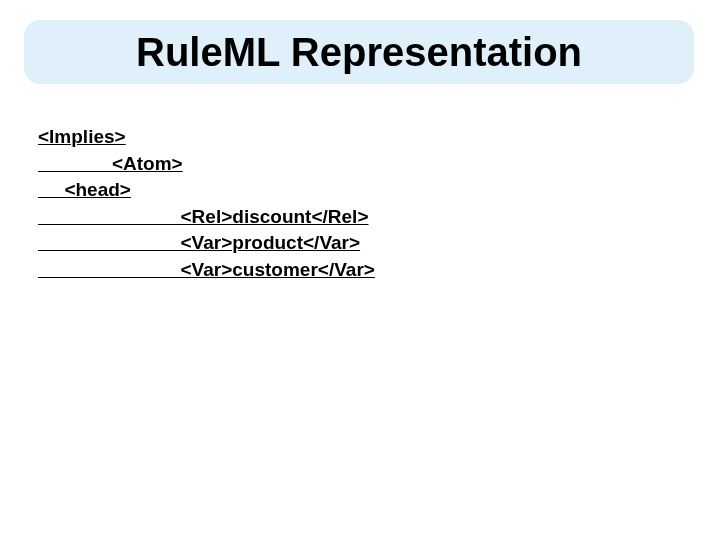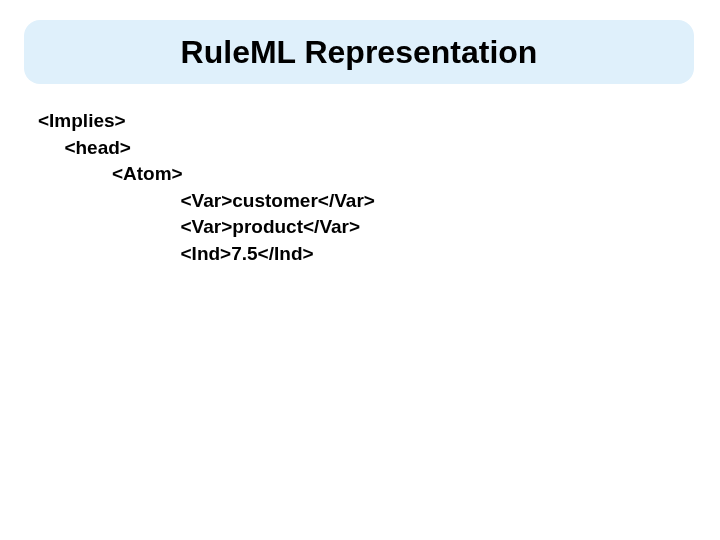--- a/index.html
+++ b/index.html
@@ -24,51 +24,52 @@
     left: 24px;
     top: 20px;
     width: 670px;
     height: 64px;
     border-radius: 16px;
     display: flex;
     align-items: center;
     justify-content: center;
   }
   .title-text {
-    font-size: 32px;
+    font-size: 40px;
     font-weight: bold;
     color: #000000;
     letter-spacing: 0px;
     white-space: nowrap;
   }
   .code-block {
     position: absolute;
     left: 38px;
-    top: 108px;
+    top: 124px;
     width: 650px;
+    text-decoration: underline;
   }
   .code-line {
     font-size: 19px;
     font-weight: bold;
     line-height: 26.5px;
     color: #000000;
     white-space: pre;
   }
 </style>
 </head>
 <body>
 
 <div class="slide" style="background: rgb(255, 255, 255);">
 
   <div class="title-box" style="background: rgb(223, 240, 251);">
     <div class="title-text">RuleML Representation</div>
   </div>
 
   <div class="code-block">
     <div class="code-line">&lt;Implies&gt;</div>
+    <div class="code-line">              &lt;Atom&gt;</div>
     <div class="code-line">     &lt;head&gt;</div>
-    <div class="code-line">              &lt;Atom&gt;</div>
+    <div class="code-line">                           &lt;Rel&gt;discount&lt;/Rel&gt;</div>
+    <div class="code-line">                           &lt;Var&gt;product&lt;/Var&gt;</div>
     <div class="code-line">                           &lt;Var&gt;customer&lt;/Var&gt;</div>
-    <div class="code-line">                           &lt;Var&gt;product&lt;/Var&gt;</div>
-    <div class="code-line">                           &lt;Ind&gt;7.5&lt;/Ind&gt;</div>
   </div>
 
 </div>
 
 </body></html>

